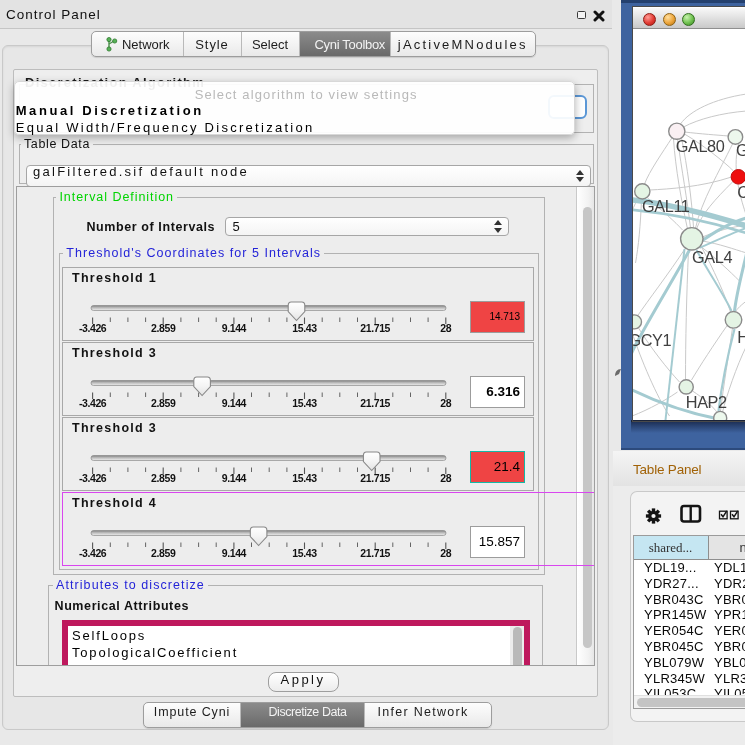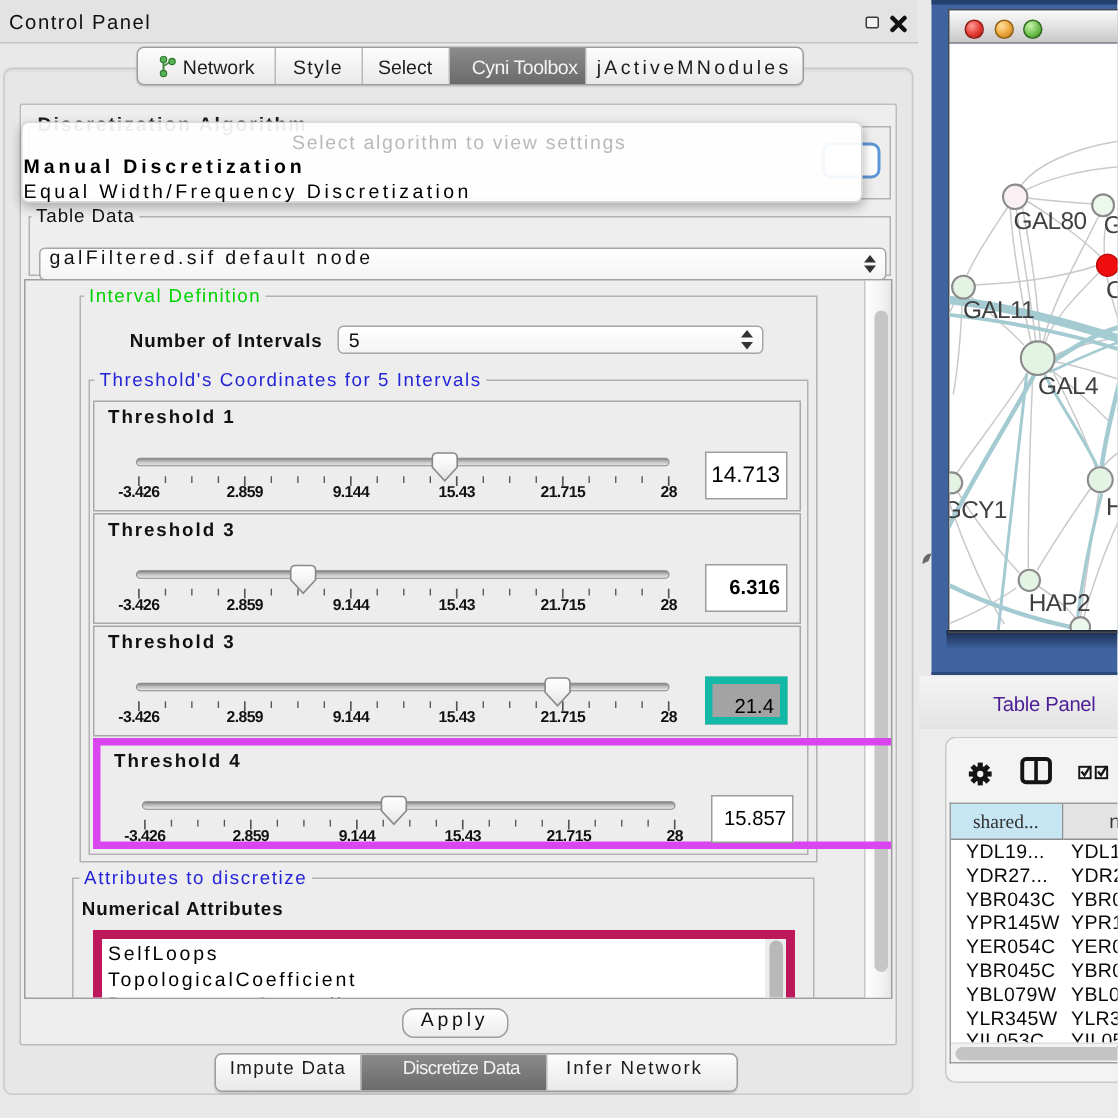--- a/index.html
+++ b/index.html
@@ -146,22 +146,22 @@
         <line x1="365.1" y1="49.5" x2="365.1" y2="54" stroke="#555" stroke-width="0.9"></line>
         <line x1="382.8" y1="49.5" x2="382.8" y2="56" stroke="#555" stroke-width="1.1"></line>
         <text x="29.6" y="63.5" font-size="10.5" font-weight="bold" letter-spacing="-0.4" fill="#111" text-anchor="middle" font-family="Liberation Sans, sans-serif">-3.426</text>
         <text x="100.2" y="63.5" font-size="10.5" font-weight="bold" letter-spacing="-0.4" fill="#111" text-anchor="middle" font-family="Liberation Sans, sans-serif">2.859</text>
         <text x="170.9" y="63.5" font-size="10.5" font-weight="bold" letter-spacing="-0.4" fill="#111" text-anchor="middle" font-family="Liberation Sans, sans-serif">9.144</text>
         <text x="241.5" y="63.5" font-size="10.5" font-weight="bold" letter-spacing="-0.4" fill="#111" text-anchor="middle" font-family="Liberation Sans, sans-serif">15.43</text>
         <text x="312.2" y="63.5" font-size="10.5" font-weight="bold" letter-spacing="-0.4" fill="#111" text-anchor="middle" font-family="Liberation Sans, sans-serif">21.715</text>
         <text x="382.8" y="63.5" font-size="10.5" font-weight="bold" letter-spacing="-0.4" fill="#111" text-anchor="middle" font-family="Liberation Sans, sans-serif">28</text>
         <path d="M 225.2 37.5 Q 225.2 34 228.2 34 L 238.8 34 Q 241.8 34 241.8 37.5 L 241.8 43.5 L 233.5 52.5 L 225.2 43.5 Z" fill="url(#th)" stroke="#888" stroke-width="1.1"></path>
       </svg>
-    <div class="abs" style="left:407px;top:32.5px;width:55px;height:32px;background:#ffffff;border:1px solid #9c9c9c;
-         box-sizing:border-box;font-size:15px;color:#000;text-align:right;line-height:30px;padding-right:4px;">14.713</div>
+    <div class="abs" style="left:407px;top:32.5px;width:55px;height:32px;background:#ef4444;border:1px solid #9c9c9c;
+         box-sizing:border-box;font-size:10px;color:#000;text-align:right;line-height:30px;padding-right:4px;">14.713</div>
   </div>
   <div class="abs" style="left:45px;top:155.5px;width:472px;height:74px;border:1px solid #a8a8a8;box-sizing:border-box;">
     <div class="abs bold" style="left:9px;top:2.5px;font-size:12.5px;color:#111;letter-spacing:1.29px;">Threshold 3</div>
     <svg width="472" height="74" viewBox="0 0 472 74" style="position:absolute;left:0;top:0">
         <defs>
           <linearGradient id="tg" x1="0" y1="0" x2="0" y2="1">
             <stop offset="0" stop-color="#7f7f7f"></stop>
             <stop offset="0.45" stop-color="#bdbdbd"></stop>
             <stop offset="1" stop-color="#efefef"></stop>
           </linearGradient>
@@ -242,24 +242,24 @@
         <line x1="365.1" y1="49.5" x2="365.1" y2="54" stroke="#555" stroke-width="0.9"></line>
         <line x1="382.8" y1="49.5" x2="382.8" y2="56" stroke="#555" stroke-width="1.1"></line>
         <text x="29.6" y="63.5" font-size="10.5" font-weight="bold" letter-spacing="-0.4" fill="#111" text-anchor="middle" font-family="Liberation Sans, sans-serif">-3.426</text>
         <text x="100.2" y="63.5" font-size="10.5" font-weight="bold" letter-spacing="-0.4" fill="#111" text-anchor="middle" font-family="Liberation Sans, sans-serif">2.859</text>
         <text x="170.9" y="63.5" font-size="10.5" font-weight="bold" letter-spacing="-0.4" fill="#111" text-anchor="middle" font-family="Liberation Sans, sans-serif">9.144</text>
         <text x="241.5" y="63.5" font-size="10.5" font-weight="bold" letter-spacing="-0.4" fill="#111" text-anchor="middle" font-family="Liberation Sans, sans-serif">15.43</text>
         <text x="312.2" y="63.5" font-size="10.5" font-weight="bold" letter-spacing="-0.4" fill="#111" text-anchor="middle" font-family="Liberation Sans, sans-serif">21.715</text>
         <text x="382.8" y="63.5" font-size="10.5" font-weight="bold" letter-spacing="-0.4" fill="#111" text-anchor="middle" font-family="Liberation Sans, sans-serif">28</text>
         <path d="M 300.4 37.5 Q 300.4 34 303.4 34 L 314.0 34 Q 317.0 34 317.0 37.5 L 317.0 43.5 L 308.7 52.5 L 300.4 43.5 Z" fill="url(#th)" stroke="#888" stroke-width="1.1"></path>
       </svg>
-    <div class="abs" style="left:407px;top:32.5px;width:55px;height:32px;background:#a3a3a3;border:5px solid #14b8a6;
+    <div class="abs" style="left:407px;top:32.5px;width:55px;height:32px;background:#ef4444;border:1px solid #14b8a6;
          box-sizing:border-box;font-size:13.5px;color:#000;text-align:right;line-height:30px;padding-right:4px;">21.4</div>
   </div>
-  <div class="abs" style="left:45px;top:305.5px;width:556px;height:74px;border:5px solid #d946ef;box-sizing:border-box;">
+  <div class="abs" style="left:45px;top:305.5px;width:556px;height:74px;border:1px solid #d946ef;box-sizing:border-box;">
     <div class="abs bold" style="left:9px;top:2.5px;font-size:12.5px;color:#111;letter-spacing:1.29px;">Threshold 4</div>
     <svg width="472" height="74" viewBox="0 0 472 74" style="position:absolute;left:0;top:0">
         <defs>
           <linearGradient id="tg" x1="0" y1="0" x2="0" y2="1">
             <stop offset="0" stop-color="#7f7f7f"></stop>
             <stop offset="0.45" stop-color="#bdbdbd"></stop>
             <stop offset="1" stop-color="#efefef"></stop>
           </linearGradient>
           <linearGradient id="th" x1="0" y1="0" x2="0" y2="1">
             <stop offset="0" stop-color="#ffffff"></stop>
@@ -310,21 +310,21 @@
     <div class="abs" style="right:0;top:0;width:14px;height:60px;background:#ececec;"></div>
     <div class="abs" style="right:2.5px;top:1px;width:9px;height:58px;border-radius:4.5px;background:#b9b9b9;"></div>
   </div>
 </div>
 
 <div class="abs" style="left:267.5px;top:672px;width:69px;height:17.5px;border:1px solid #9e9e9e;
      border-radius:8px;background:linear-gradient(#ffffff,#ececec);text-align:center;
      font-size:13px;line-height:13px;color:#111;letter-spacing:2.5px;">Apply</div>
 
 <div class="abs seg" id="bottabs">
-  <div class="s" style="width:97px;font-size:12.5px;letter-spacing:0.87px">Impute Data</div>
+  <div class="s" style="width:97px;font-size:12.5px;letter-spacing:0.87px">Impute Cyni</div>
   <div class="s sel" style="width:124px;font-size:12.5px;letter-spacing:-0.45px">Discretize Data</div>
   <div class="s" style="width:126px;font-size:12.5px;letter-spacing:1.3px;padding-right:10px">Infer Network</div>
 </div>
 
 <div class="abs" id="popup" style="left:13.7px;top:80.7px;width:561px;height:54.8px;
      background:rgba(255,255,255,0.93);border:1px solid #d8d8d8;border-radius:5px;
      box-shadow:0 3px 8px rgba(0,0,0,0.3);box-sizing:border-box;">
   <div style="position:absolute;left:180px;top:5.5px;font-size:13px;color:#b9b9b9;letter-spacing:1.13px;white-space:pre;">Select algorithm to view settings</div>
   <div style="position:absolute;left:1px;top:21.1px;font-size:13px;font-weight:bold;color:#000;letter-spacing:2.59px;white-space:pre;">Manual Discretization</div>
   <div style="position:absolute;left:1px;top:38.5px;font-size:13px;color:#000;letter-spacing:2.28px;white-space:pre;">Equal Width/Frequency Discretization</div>
@@ -412,21 +412,21 @@
         <text x="690.5" y="261.7">GAL4</text>
         <text x="627.0" y="344.5">GCY1</text>
         <text x="735.8" y="342.4">HI</text>
         <text x="684.3" y="406.6">HAP2</text>
     </g>
   </svg>
 </div>
 
 <div class="abs" id="tpbar" style="left:613px;top:450.5px;width:132px;height:35px;
      background:linear-gradient(#f4f4f4,#e3e3e3);border-bottom:1px solid #cfcfcf;"></div>
-<div class="abs" style="left:662px;top:462px;font-size:13.5px;color:#4c1d95;letter-spacing:-0.2px;">Table Panel</div>
+<div class="abs" style="left:633px;top:462px;font-size:13.5px;color:#a16207;letter-spacing:-0.2px;">Table Panel</div>
 <div class="abs" style="left:613px;top:486px;width:132px;height:259px;background:#ececec;"></div>
 
 <div class="abs" id="tablepanel" style="left:629.5px;top:490.5px;width:126px;height:231px;
      background:#f3f3f3;border:1px solid #c9c9c9;border-right:none;border-radius:7px 0 0 7px;box-sizing:border-box;">
 
   <svg class="abs" style="left:14px;top:7px" width="110" height="26" viewBox="0 0 110 26">
 
     <g transform="translate(8.5,17)" fill="#141414">
       <g id="teeth">
         <rect x="-1.7" y="-7.6" width="3.4" height="4"></rect>

